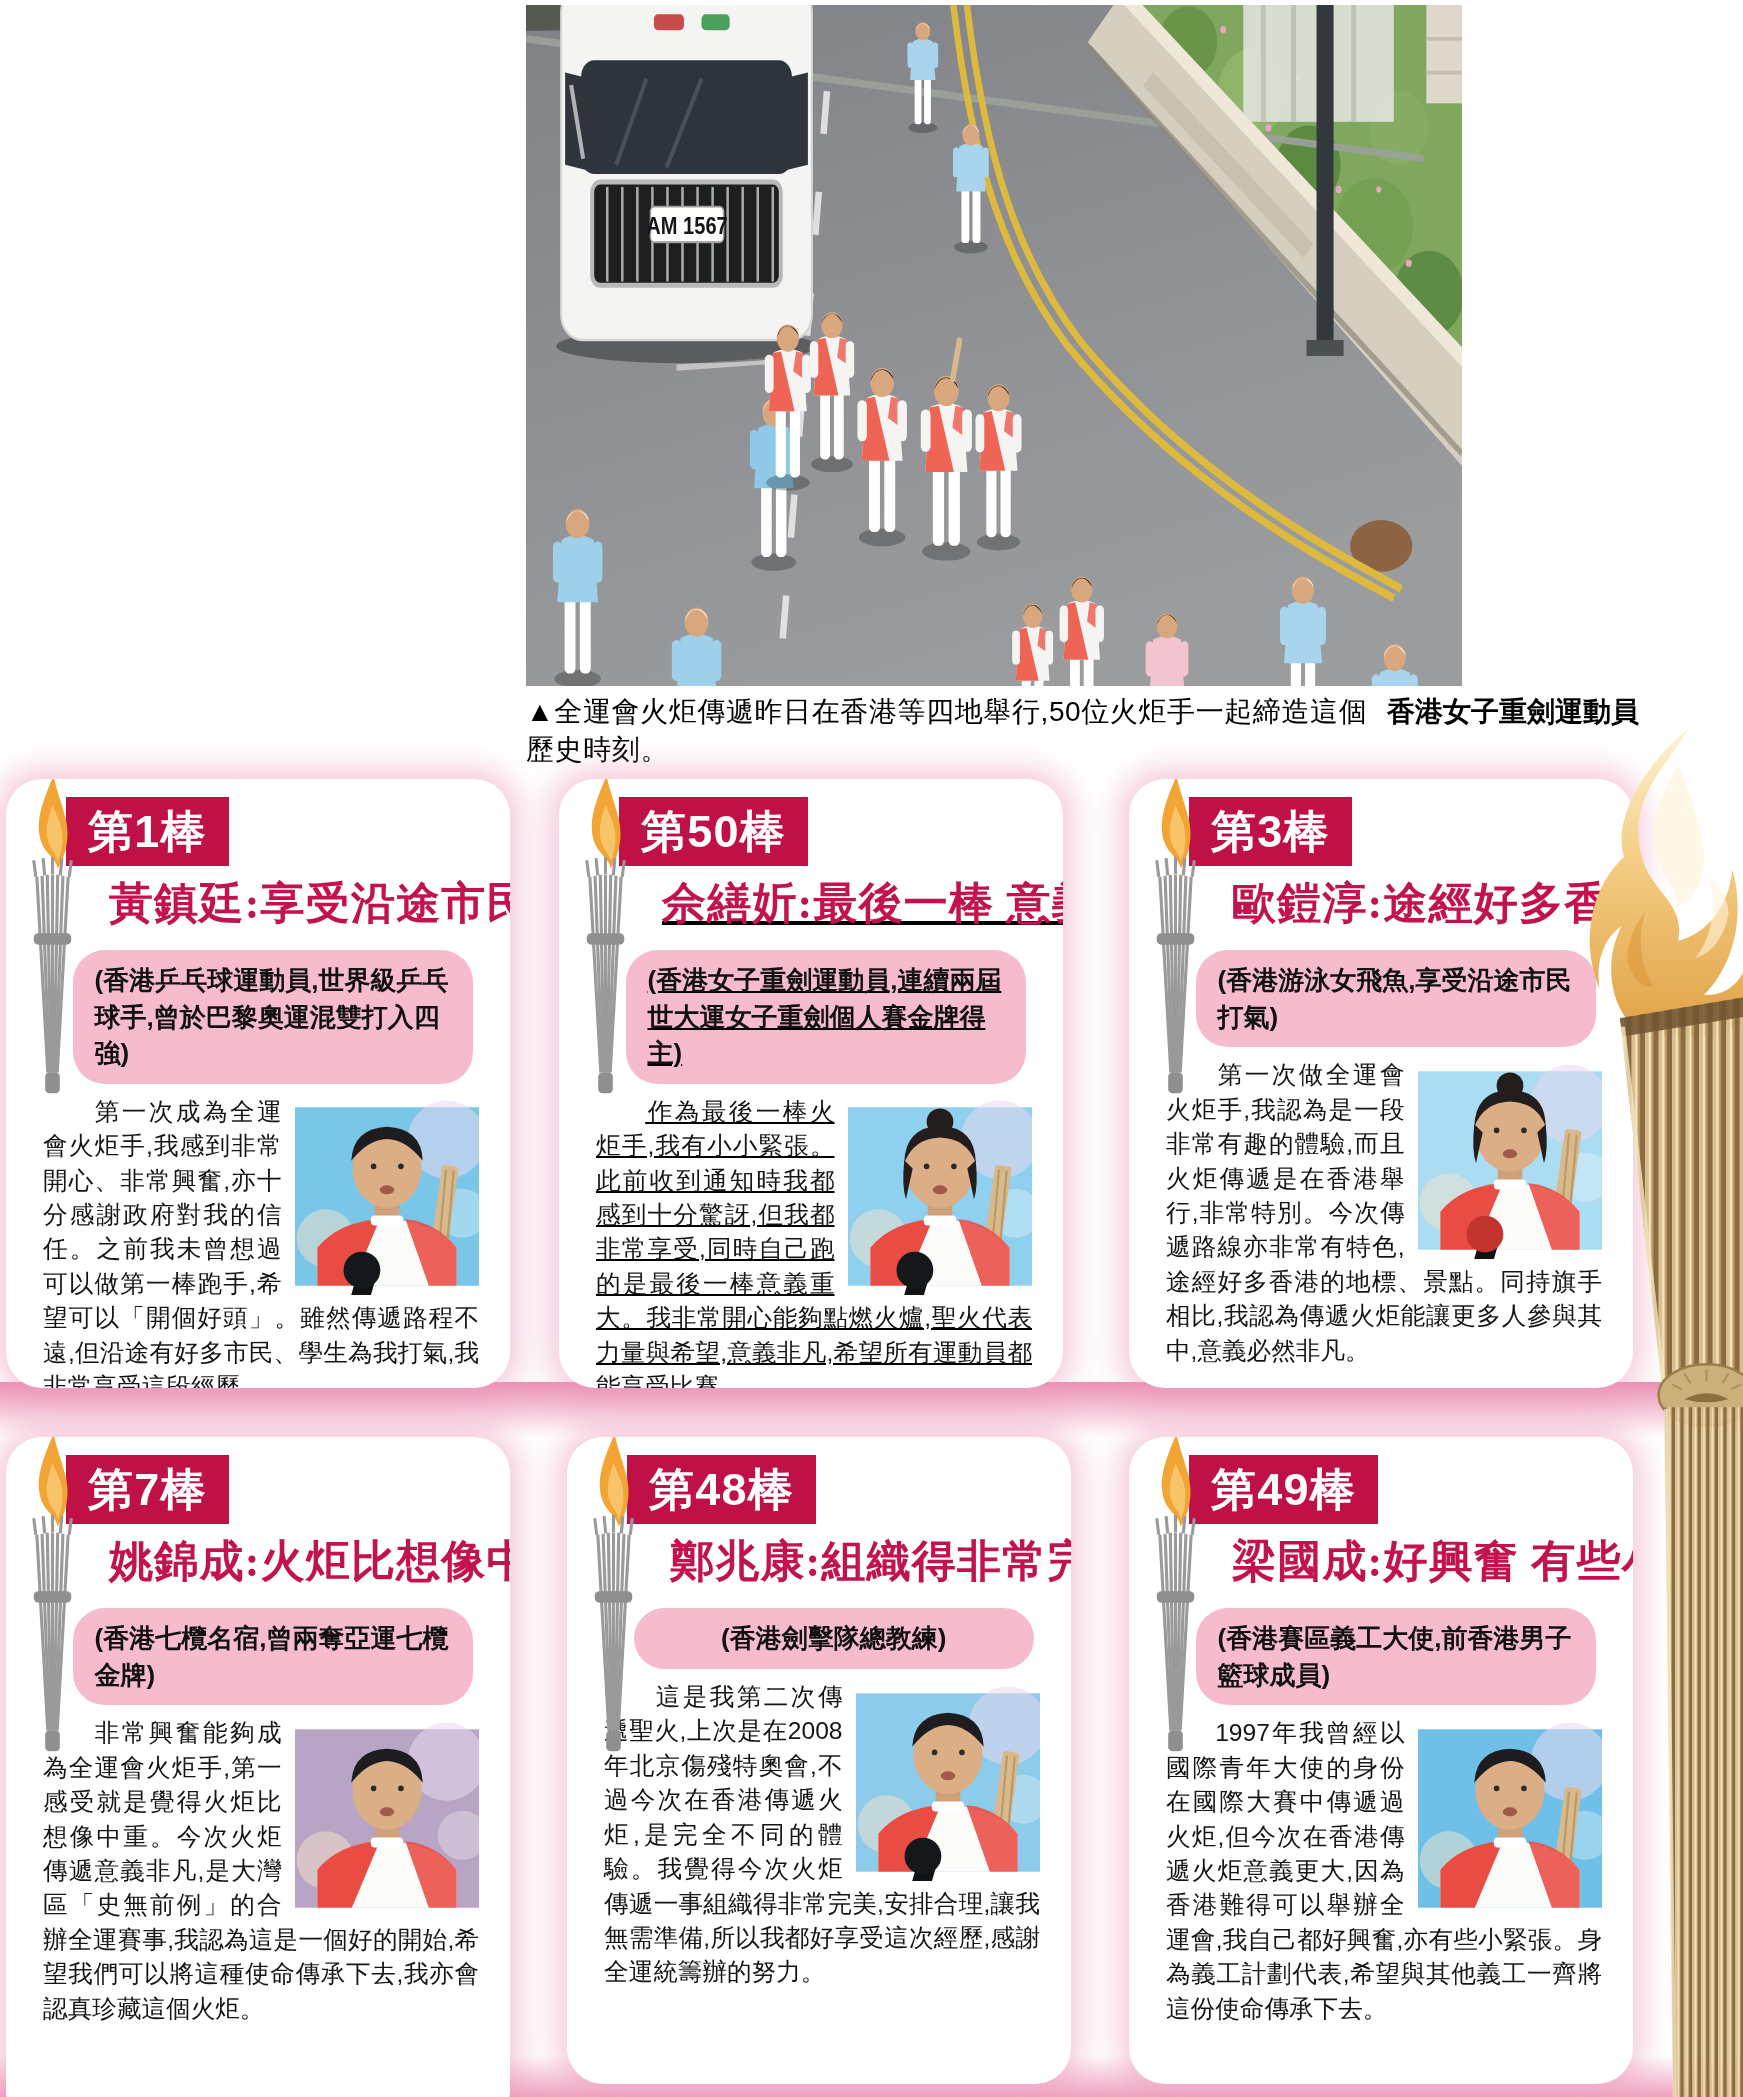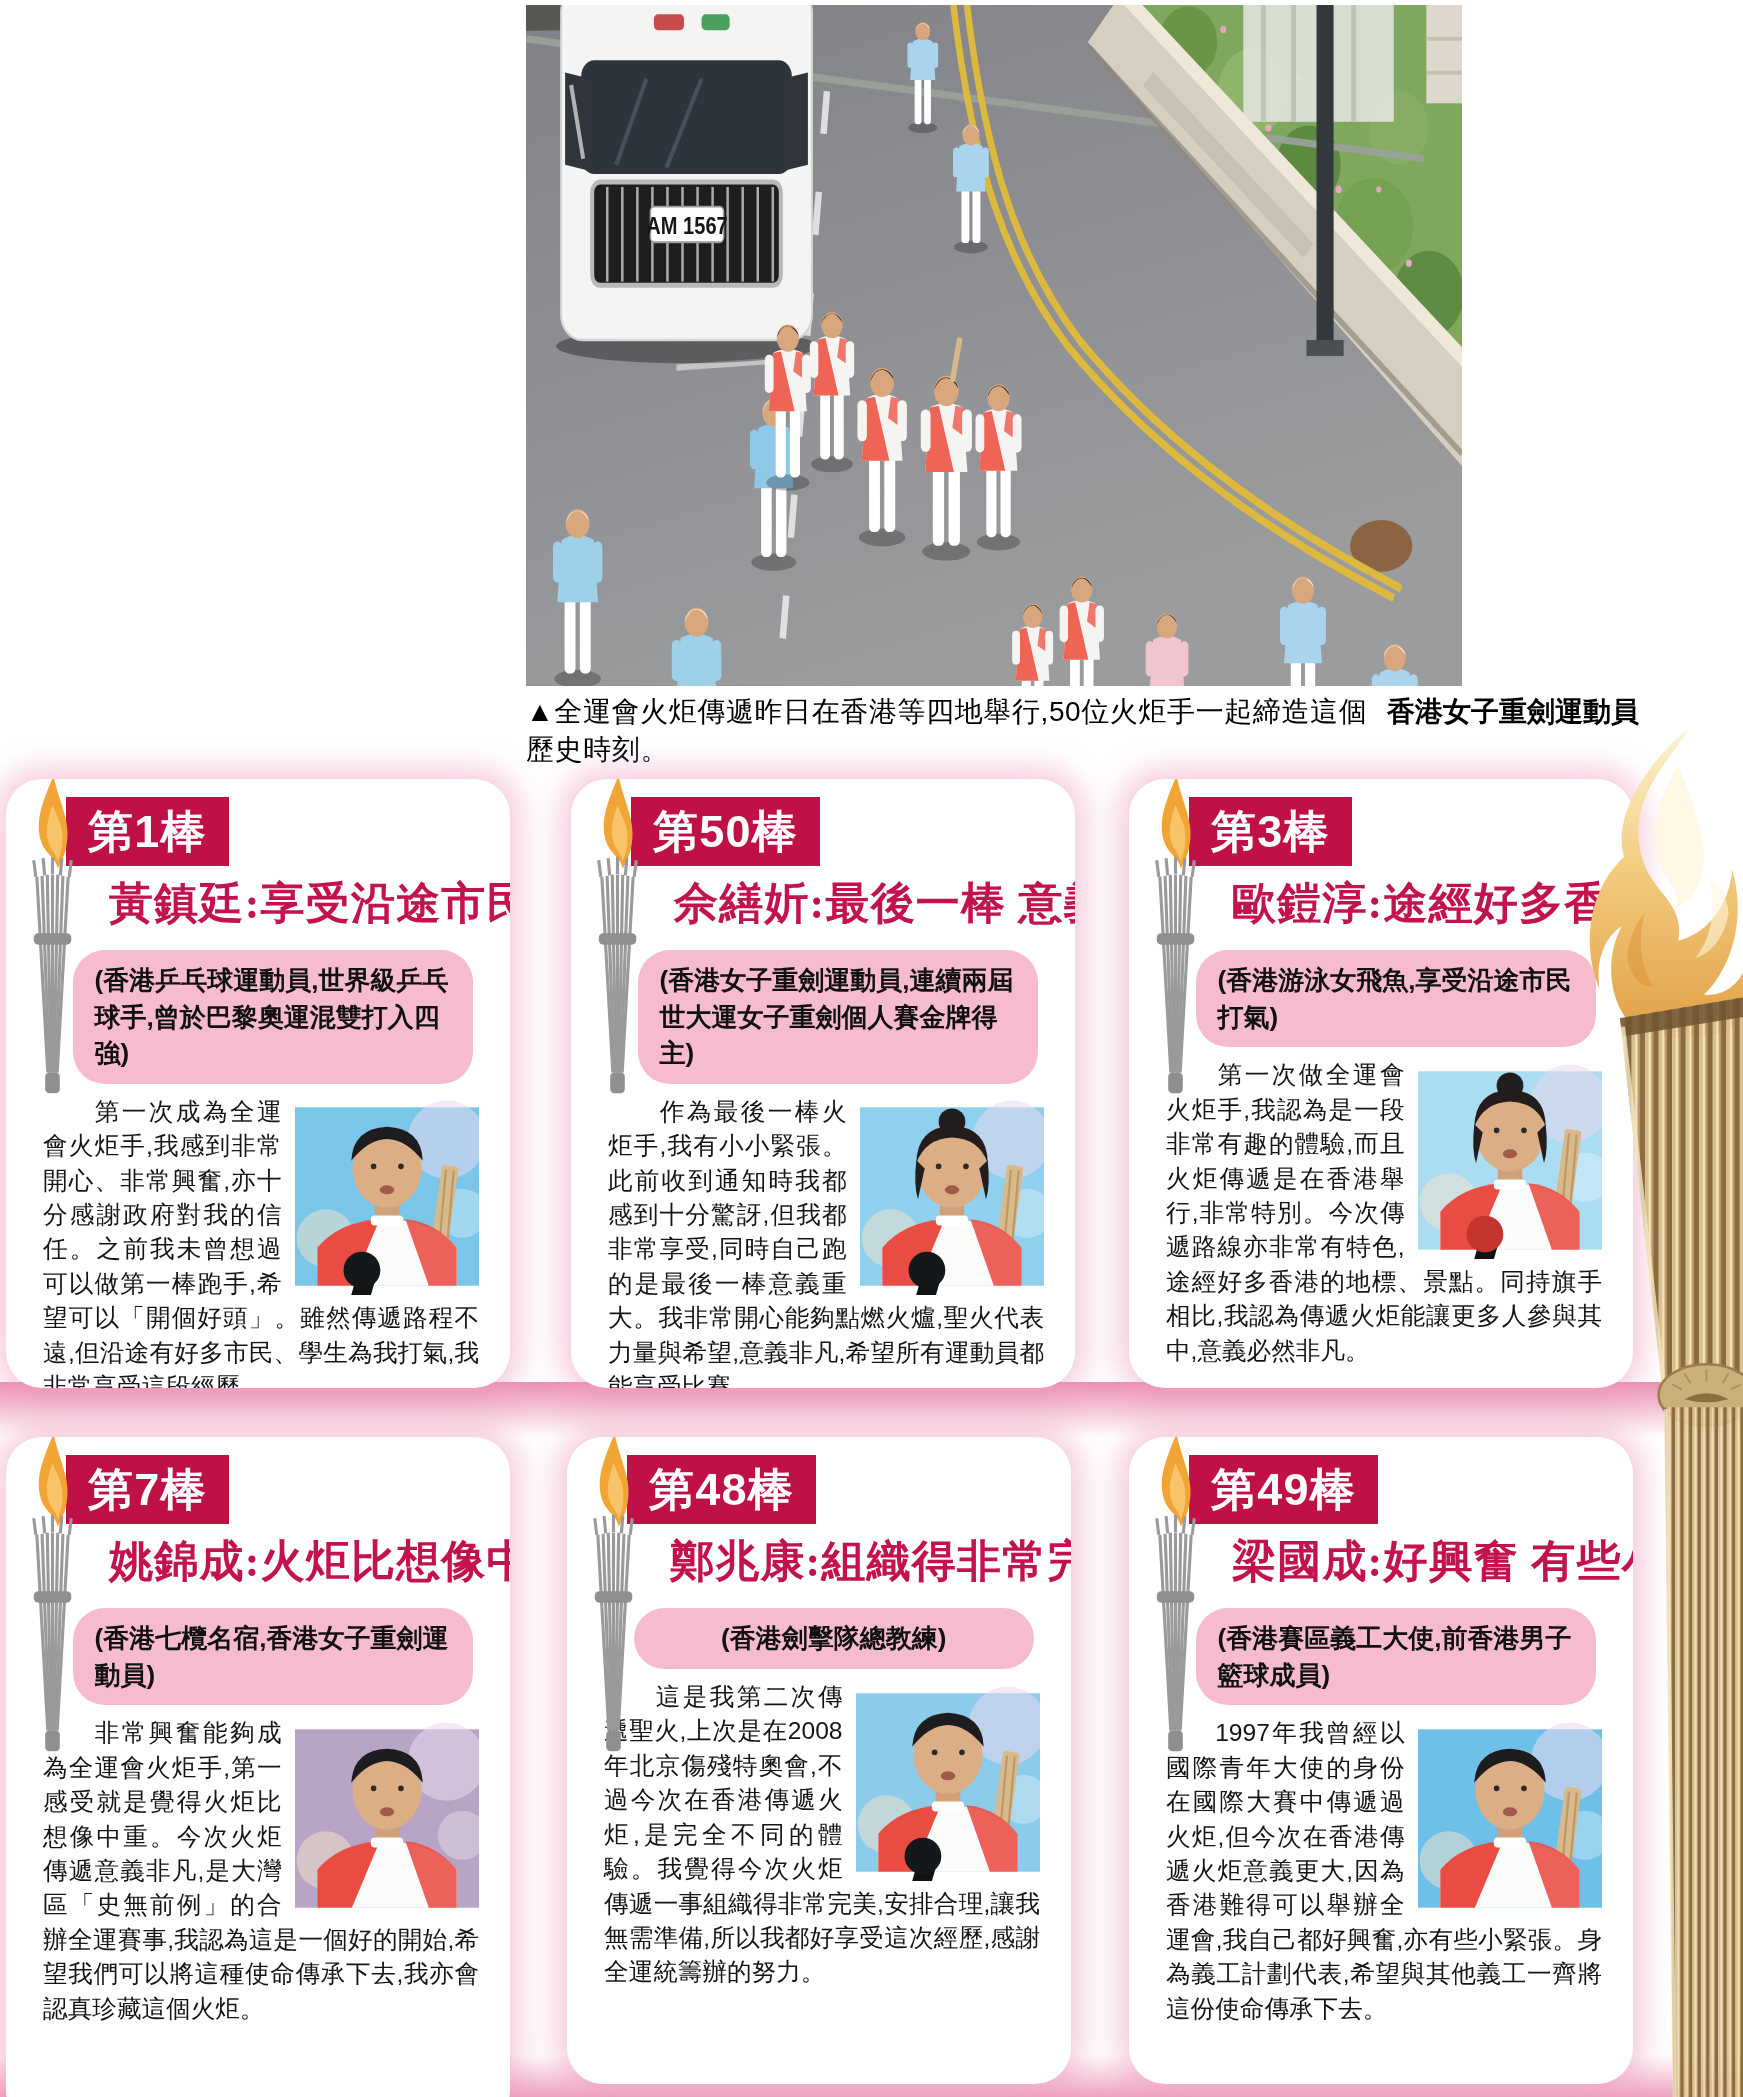--- a/index.html
+++ b/index.html
@@ -290,21 +290,21 @@
             <g class="mic">
               <rect x="104" y="300" width="34" height="56" rx="8" fill="#101214" transform="rotate(16 121 328)"></rect>
               <circle cx="120" cy="292" r="33" style="fill:var(--mic,#15181b)"></circle>
             </g>
           </svg>
         </div>
         <span class="indent"></span><span class="copy">第一次成為全運會火炬手,我感到非常開心、非常興奮,亦十分感謝政府對我的信任。之前我未曾想過可以做第一棒跑手,希望可以「開個好頭」。雖然傳遞路程不遠,但沿途有好多市民、學生為我打氣,我非常享受這段經歷。</span>
       </div>
     </article>
 
-    <article class="card" style="left: 571px; top: 779px; height: 609px;">
+    <article class="card" style="left: 559px; top: 779px; height: 609px; text-decoration: underline;">
       <svg class="corner-torch" viewBox="0 0 140 640">
         <path d="M72,6 C50,58 36,94 48,132 C56,156 76,162 80,184 C98,154 104,118 94,84 C88,58 78,36 72,6 Z" fill="#f2a435"></path>
         <path d="M70,62 C60,92 55,112 63,136 C69,152 78,156 80,170 C90,148 92,120 85,98 Z" fill="#f7c46a"></path>
         <g stroke="#9a9a9a" stroke-width="6" fill="none">
           <line x1="40" y1="200" x2="61" y2="575"></line>
           <line x1="50" y1="198" x2="64" y2="575"></line>
           <line x1="60" y1="196" x2="67" y2="575"></line>
           <line x1="70" y1="196" x2="70" y2="575"></line>
           <line x1="80" y1="196" x2="73" y2="575"></line>
           <line x1="90" y1="198" x2="76" y2="575"></line>
@@ -441,21 +441,21 @@
           <line x1="102" y1="200" x2="106" y2="168"></line>
           <line x1="55" y1="197" x2="52" y2="164"></line>
           <line x1="85" y1="197" x2="88" y2="164"></line>
           <line x1="70" y1="195" x2="70" y2="162"></line>
         </g>
         <rect x="34" y="308" width="72" height="22" rx="9" fill="#8f8f8f"></rect>
         <rect x="56" y="575" width="28" height="40" rx="8" fill="#8f8f8f"></rect>
       </svg>
       <div class="badge">第7棒</div>
       <h2 class="card-title">姚錦成:火炬比想像中重</h2>
-      <div class="paren">(香港七欖名宿,香港女子重劍運動員)</div>
+      <div class="paren">(香港七欖名宿,曾兩奪亞運七欖金牌)</div>
       <div class="body">
         <div class="bust no-mic no-torch" style="--pbg: #b8a4c4; --acc: #e94c43;">
           <svg viewBox="0 0 330 320">
             <rect x="0" y="0" width="330" height="320" style="fill:var(--pbg,#8ccbea)"></rect>
             <circle cx="272" cy="58" r="70" fill="#e7d9ef" opacity=".55"></circle>
             <circle cx="55" cy="235" r="52" fill="#f5e3c9" opacity=".5"></circle>
             <circle cx="300" cy="190" r="44" fill="#ffffff" opacity=".3"></circle>
             <g class="handtorch">
               <rect x="252" y="104" width="30" height="170" rx="6" fill="#d9b98a" transform="rotate(8 267 189)"></rect>
               <line x1="260" y1="112" x2="268" y2="270" stroke="#b99a6b" stroke-width="4" transform="rotate(8 267 189)"></line>

